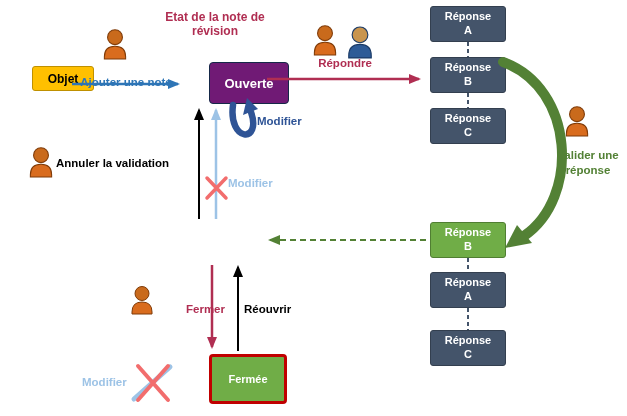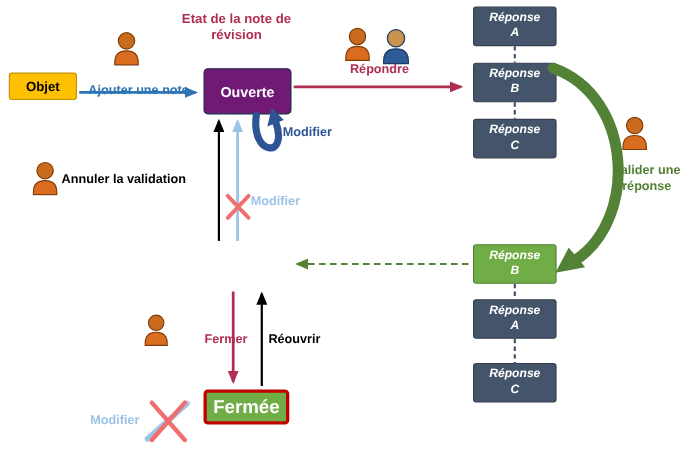--- a/index.html
+++ b/index.html
@@ -1,34 +1,34 @@
 <!DOCTYPE html>
 <html><head>
 <meta charset="utf-8">
 <style>
   html,body { margin:0; padding:0; background:#fff; font-family:"Liberation Sans", sans-serif; }
   .canvas { position:relative; width:627px; height:416px; background:#ffffff; overflow:hidden;padding-left:42px; }
 
   .node { position:absolute; display:flex; align-items:center; justify-content:center;
           font-weight:700; border-radius:4px; box-sizing:border-box; z-index:2; color:#fff;
-          text-align:center; }
+          text-align:center;margin-left:24px; }
   .node-objet   { left:8px;  top:66px;  width:62px; height:25px; background:#FFC000;
                   border:1.5px solid #BF9000; color:#000; font-size:12px; border-radius:3px; }
   .node-ouverte { left:185px; top:62px;  width:80px; height:42px; background:#701a75;
                   border:1px solid #152848; font-size:13px; }
   .node-validee { left:185px; top:222px; width:78px; height:40px; background:#70AD47;
                   border:1.5px solid #507E32; font-size:13px; }
-  .node-fermee  { left:185px; top:354px; width:78px; height:32px; background:#70AD47;
-                  border:3px solid #C00000; font-size:17px; }
+  .node-fermee  { left:185px; top:354px; width:78px; height:50px; background:#70AD47;
+                  border:3px solid #C00000; font-size:11px; }
 
   .resp { position:absolute; left:430px; width:76px; height:36px; display:flex;
           flex-direction:column; align-items:center; justify-content:center;
           background:#44546A; border:1px solid #333F4F; border-radius:3px;
           color:#fff; font-weight:700; font-size:11px; line-height:1.25;
-          box-sizing:border-box; z-index:2;font-style:italic; }
+          box-sizing:border-box; z-index:2; }
   .resp.green { background:#70AD47; border:1.5px solid #507E32; }
   .rt-a { top:6px; }   .rt-b { top:57px; }  .rt-c { top:108px; }
   .rb-b { top:222px; } .rb-a { top:272px; } .rb-c { top:330px; }
 
   .lbl { position:absolute; font-weight:700; font-size:11.5px; z-index:6; white-space:nowrap; }
   .lbl.center { text-align:center; white-space:normal; }
   .title { position:absolute; left:152px; top:10px; width:126px; text-align:center;
            font-weight:700; font-size:12px; color:#B02E52; z-index:6; line-height:1.2; }
 
   .lbl-ajouter1 { left:70px;  top:76px;  width:112px; color:#2E75B6; }

